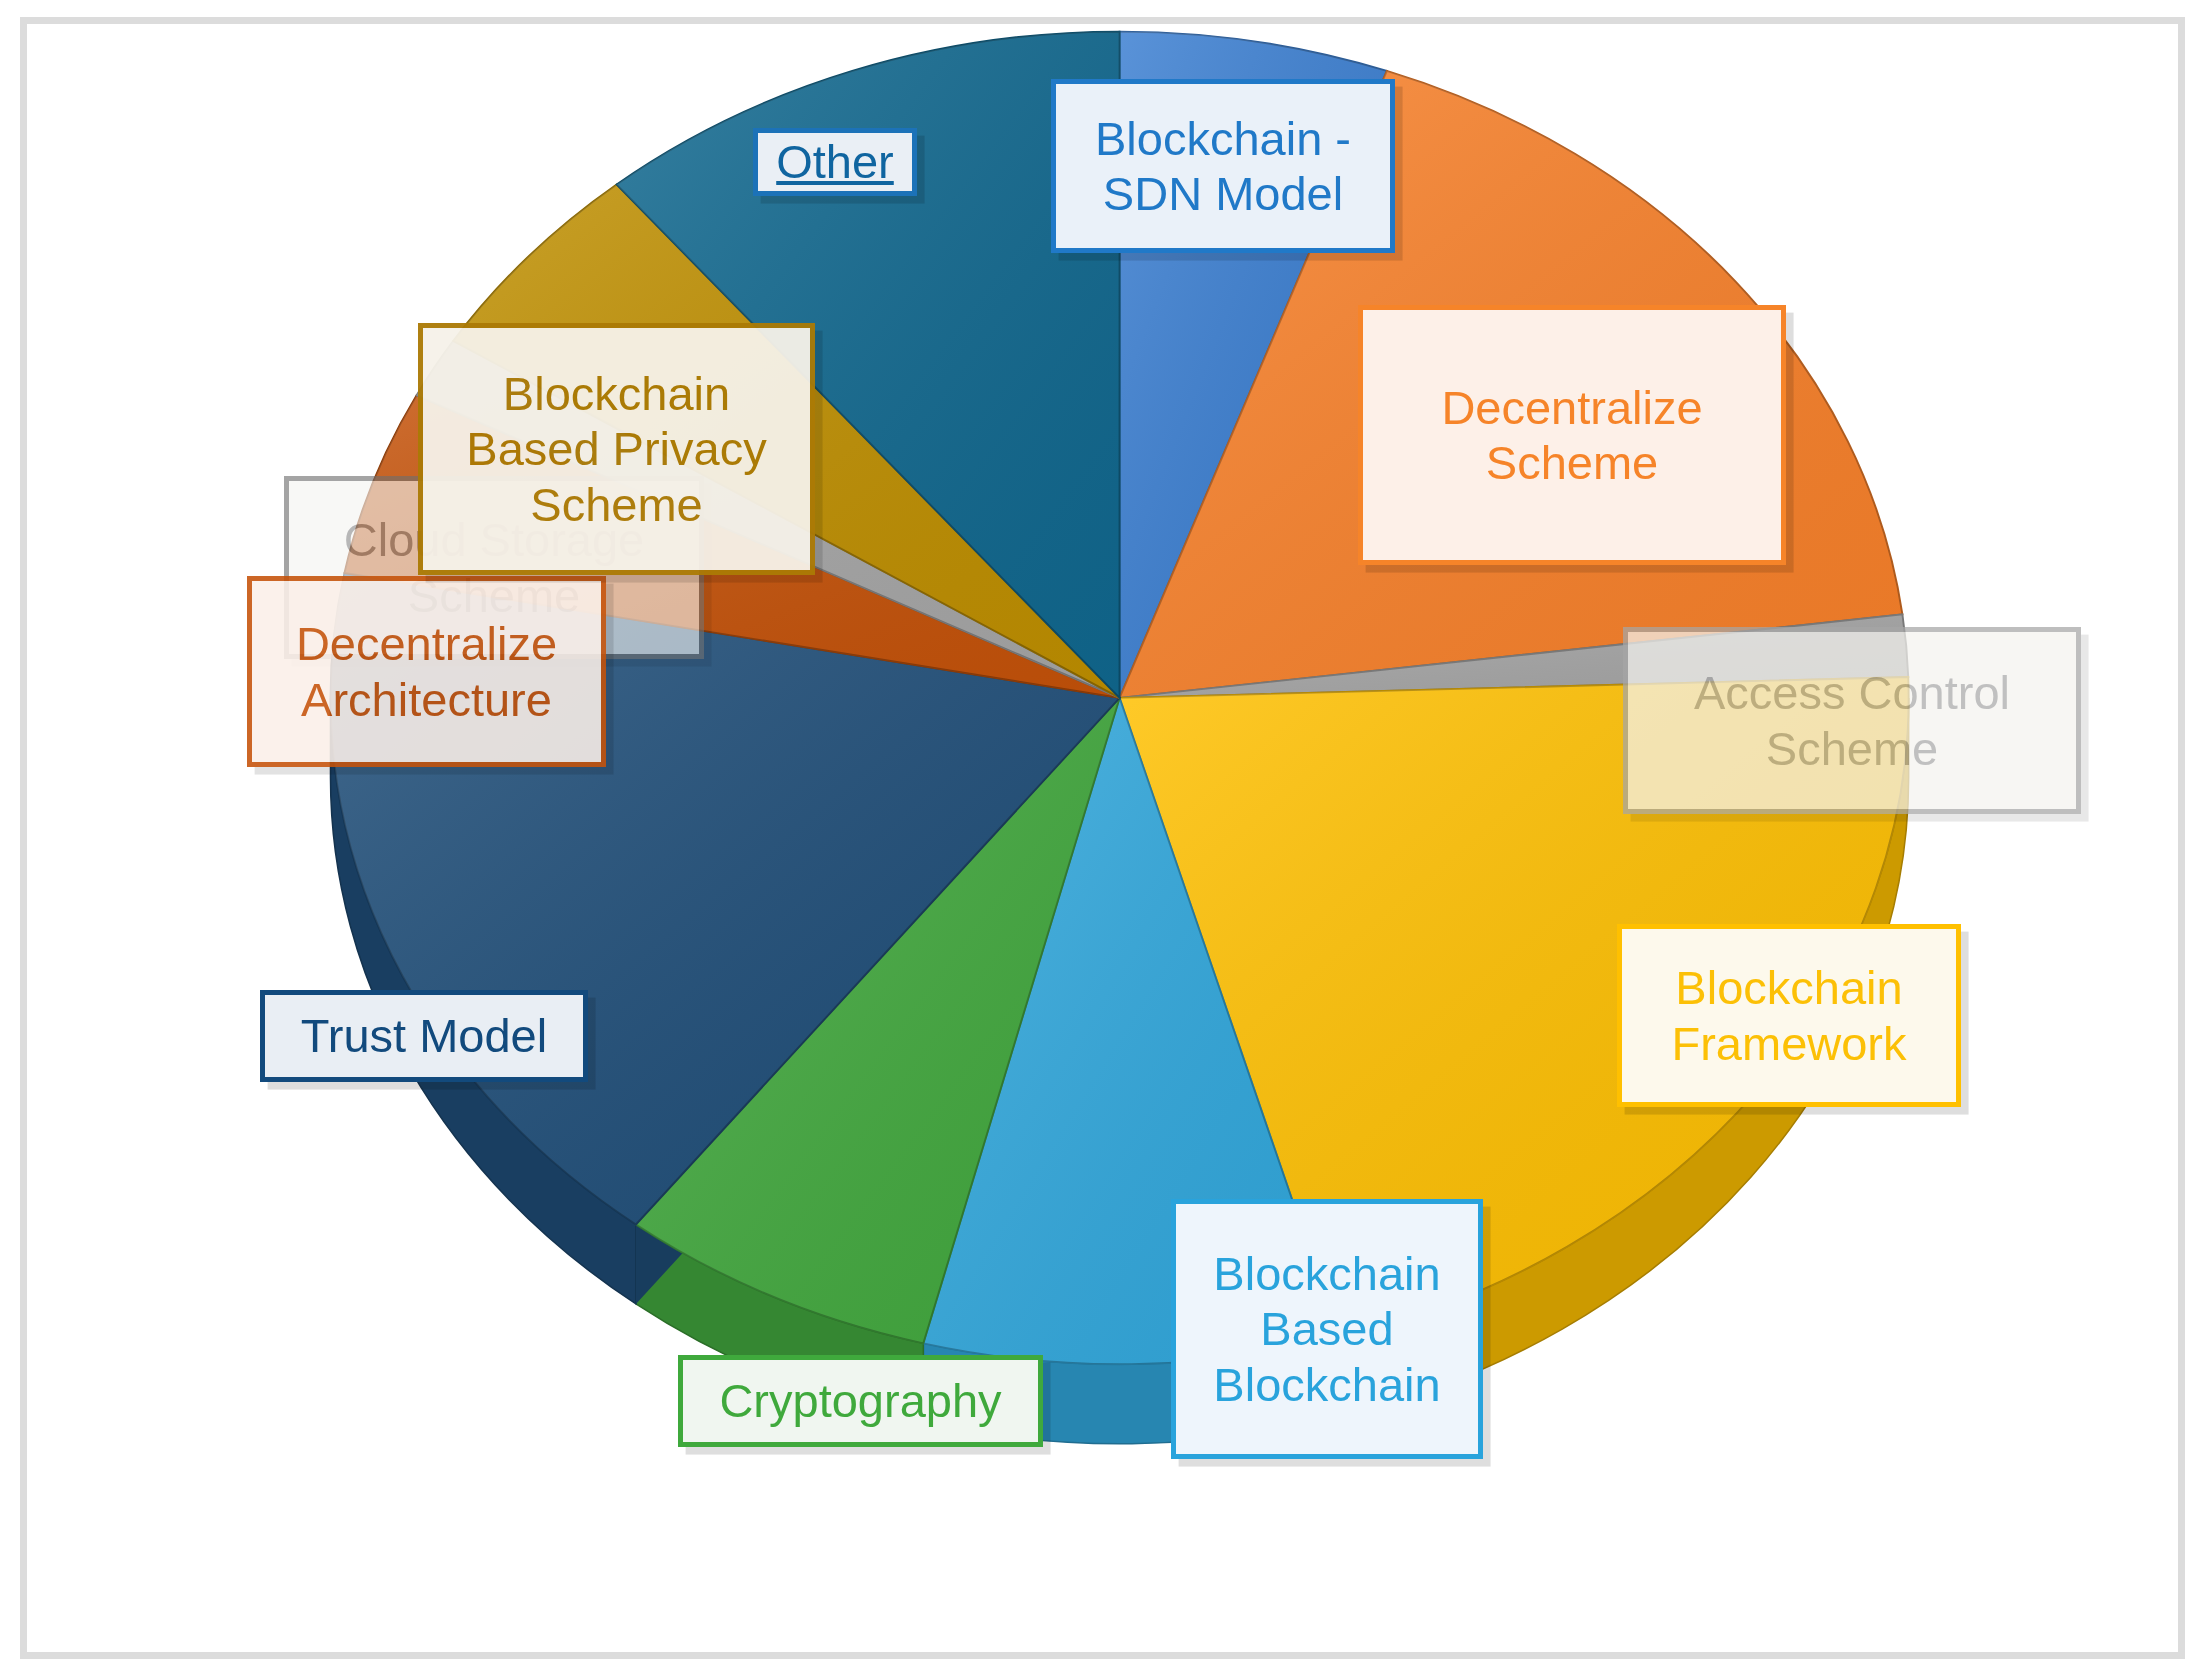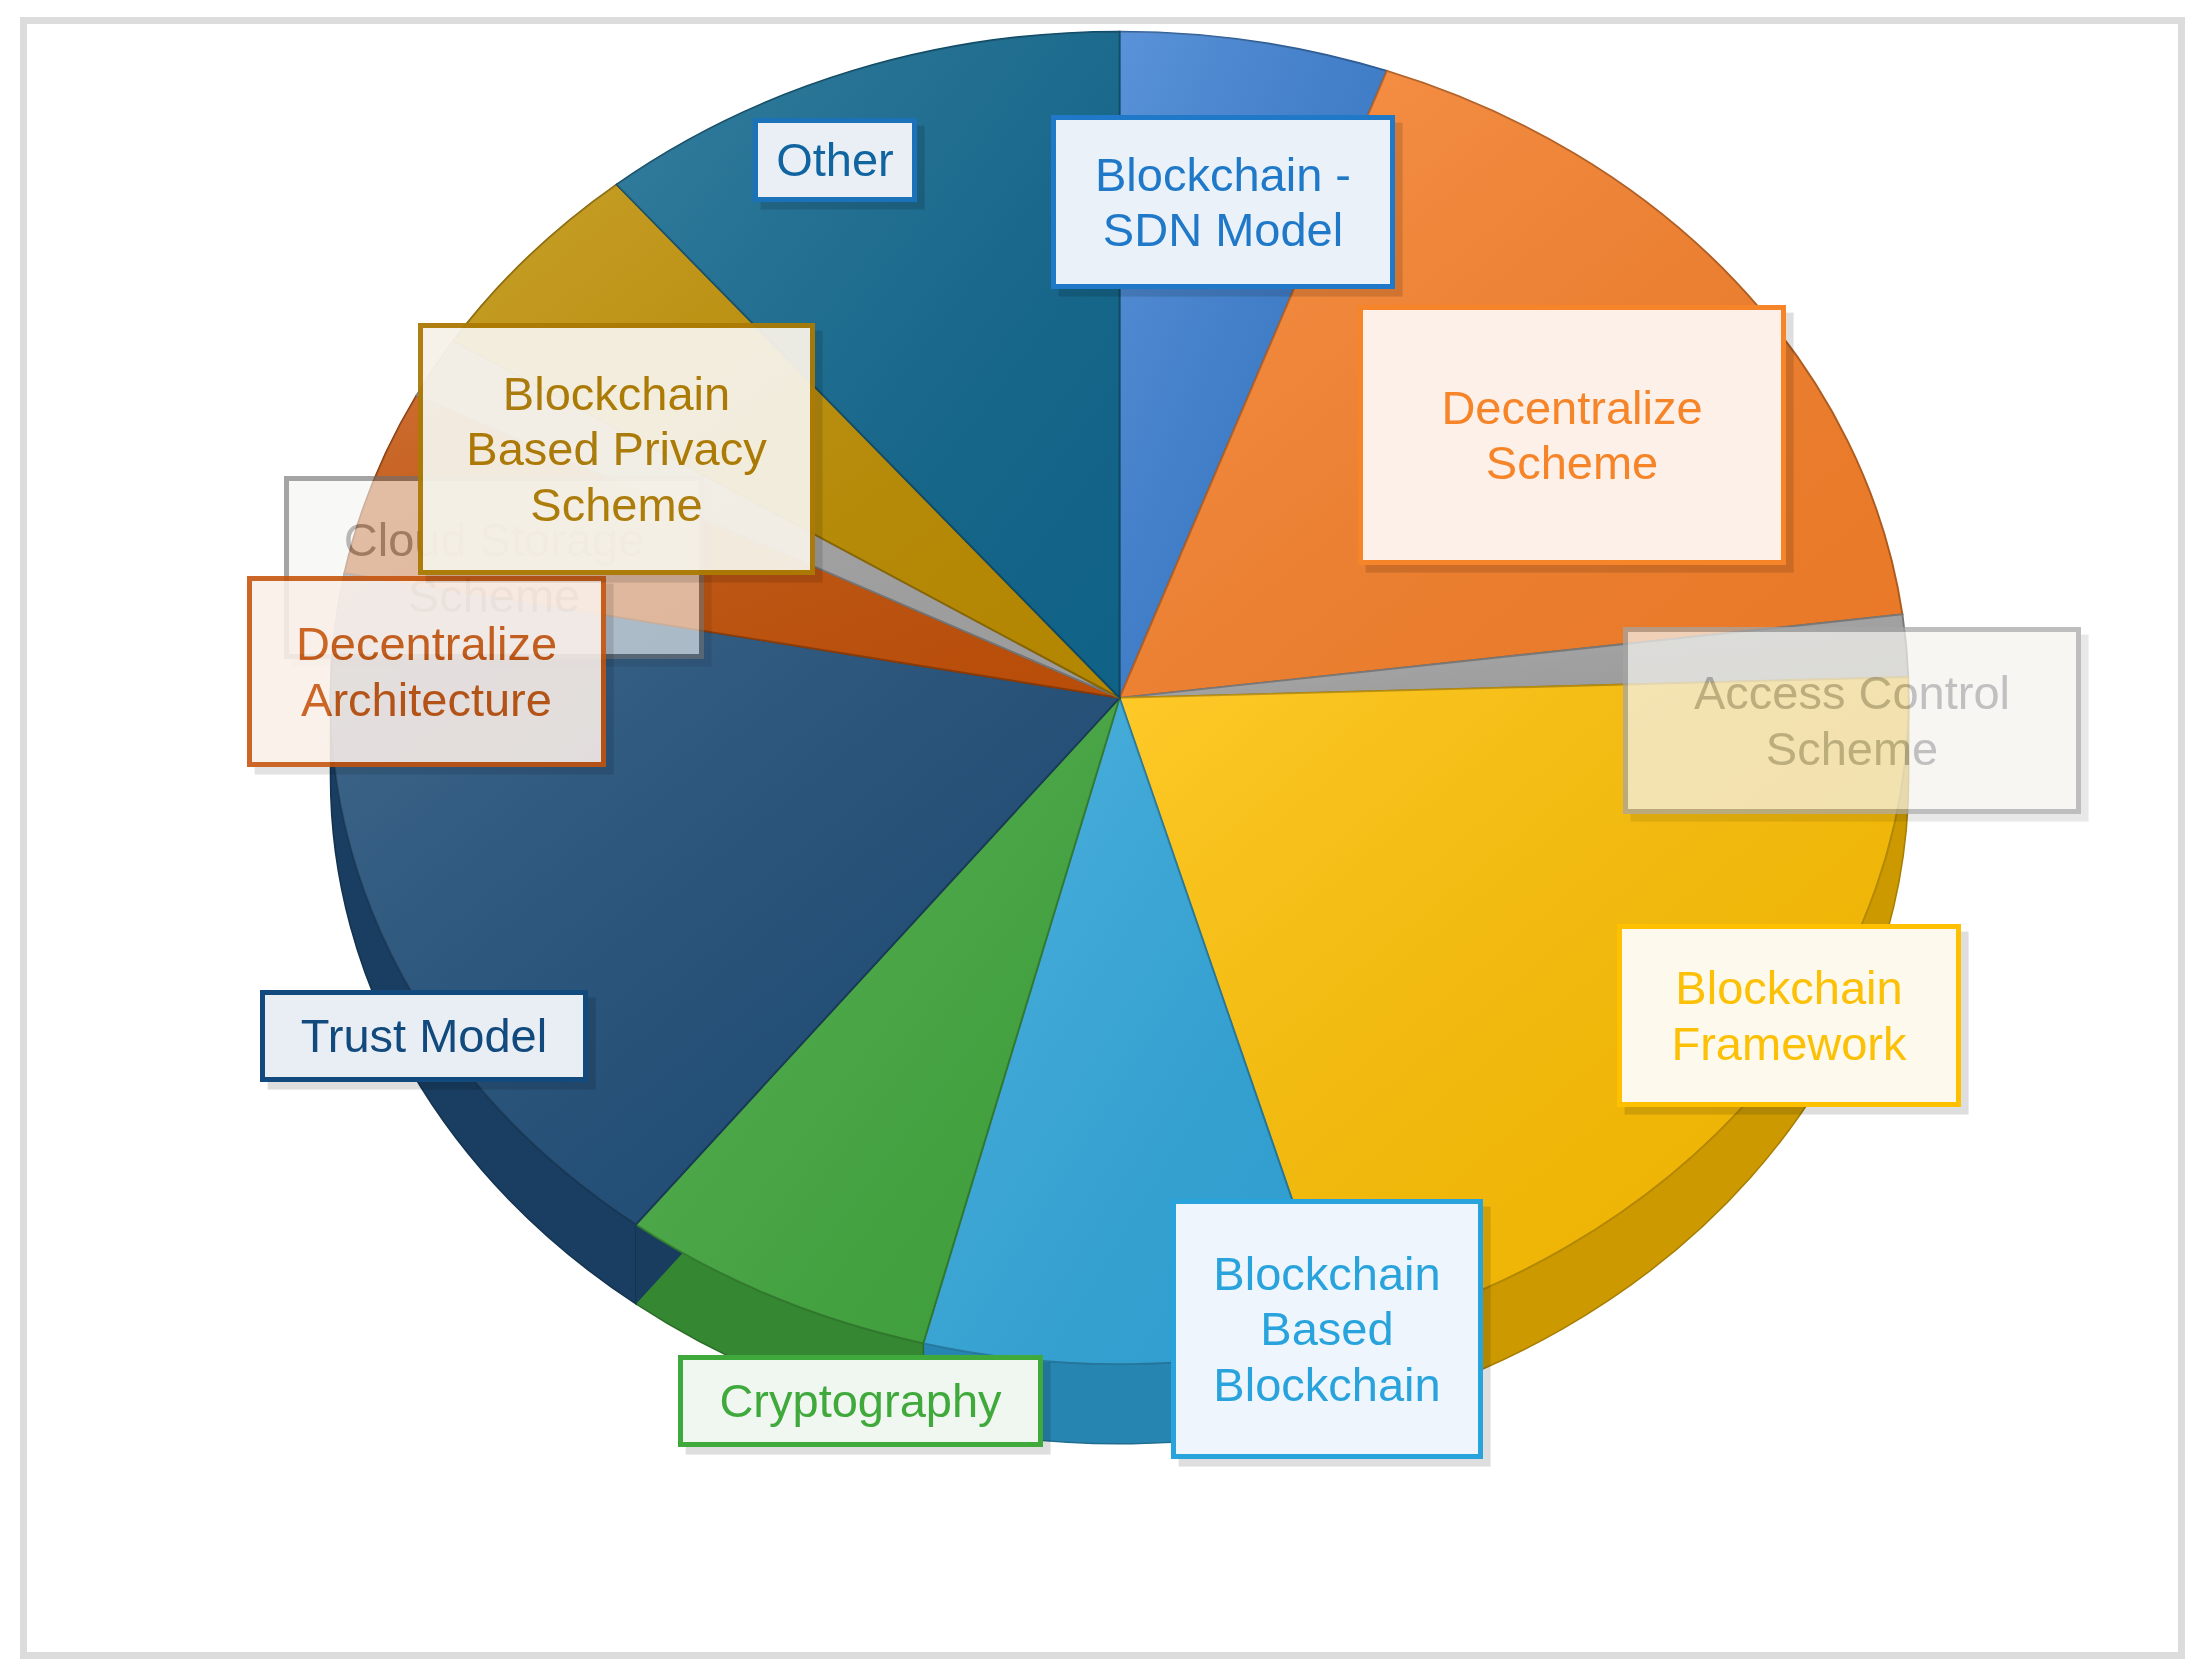--- a/index.html
+++ b/index.html
@@ -79,25 +79,25 @@
               <title>Blockchain Based Privacy Scheme: 5%</title>
             </path>
             <path d="M 1440 890 L 561.8989574779042 418.4724204184831 A 1040 880 0 0 1 777.0790506613622 211.9483463573058 Z" fill="url(#gTop)"></path>
             <path d="M 1440 890 L 777.0790506613622 211.9483463573058 A 1040 880 0 0 1 1439.9999999999998 10 Z" fill="#10688f" stroke="#0c4b67" stroke-width="2.5">
               <title>Other: 11%</title>
             </path>
             <path d="M 1440 890 L 777.0790506613622 211.9483463573058 A 1040 880 0 0 1 1439.9999999999998 10 Z" fill="url(#gTop)"></path>
           </g>
       </svg>
 
-      <div class="callout" style="left: 726px; top: 94px; width: 164px; height: 84px; background: rgb(234, 239, 245); border-color: rgb(28, 114, 184); color: rgb(16, 101, 160);">
+      <div class="callout" style="left: 726px; top: 104px; width: 164px; height: 68px; background: rgb(234, 239, 245); border-color: rgb(28, 114, 184); color: rgb(16, 101, 160); text-decoration: underline;">
           <span class="ln fs-big">Other</span>
         </div>
 
-      <div class="callout" style="left: 1024px; top: 55px; width: 344px; height: 174px; background: rgb(234, 241, 249); border-color: rgb(32, 121, 200); color: rgb(32, 121, 200); margin-top: 36px;">
+      <div class="callout" style="left: 1024px; top: 55px; width: 344px; height: 174px; background: rgb(234, 241, 249); border-color: rgb(32, 121, 200); color: rgb(32, 121, 200);">
           <span class="ln fs-big">Blockchain -</span>
           <span class="ln fs-big">SDN Model</span>
         </div>
 
       <div class="callout" style="left: 1331px; top: 281px; width: 428px; height: 260px; background: rgb(253, 240, 232); border-color: rgb(246, 132, 41); color: rgb(246, 132, 41);">
           <span class="ln fs-big">Decentralize</span>
           <span class="ln fs-big">Scheme</span>
         </div>
 
       <div class="callout" style="left: 1596px; top: 603px; width: 458px; height: 187px; background: rgb(244, 243, 239); border-color: rgb(166, 166, 166); color: rgb(169, 169, 169); z-index: 5; opacity: 0.72;">

